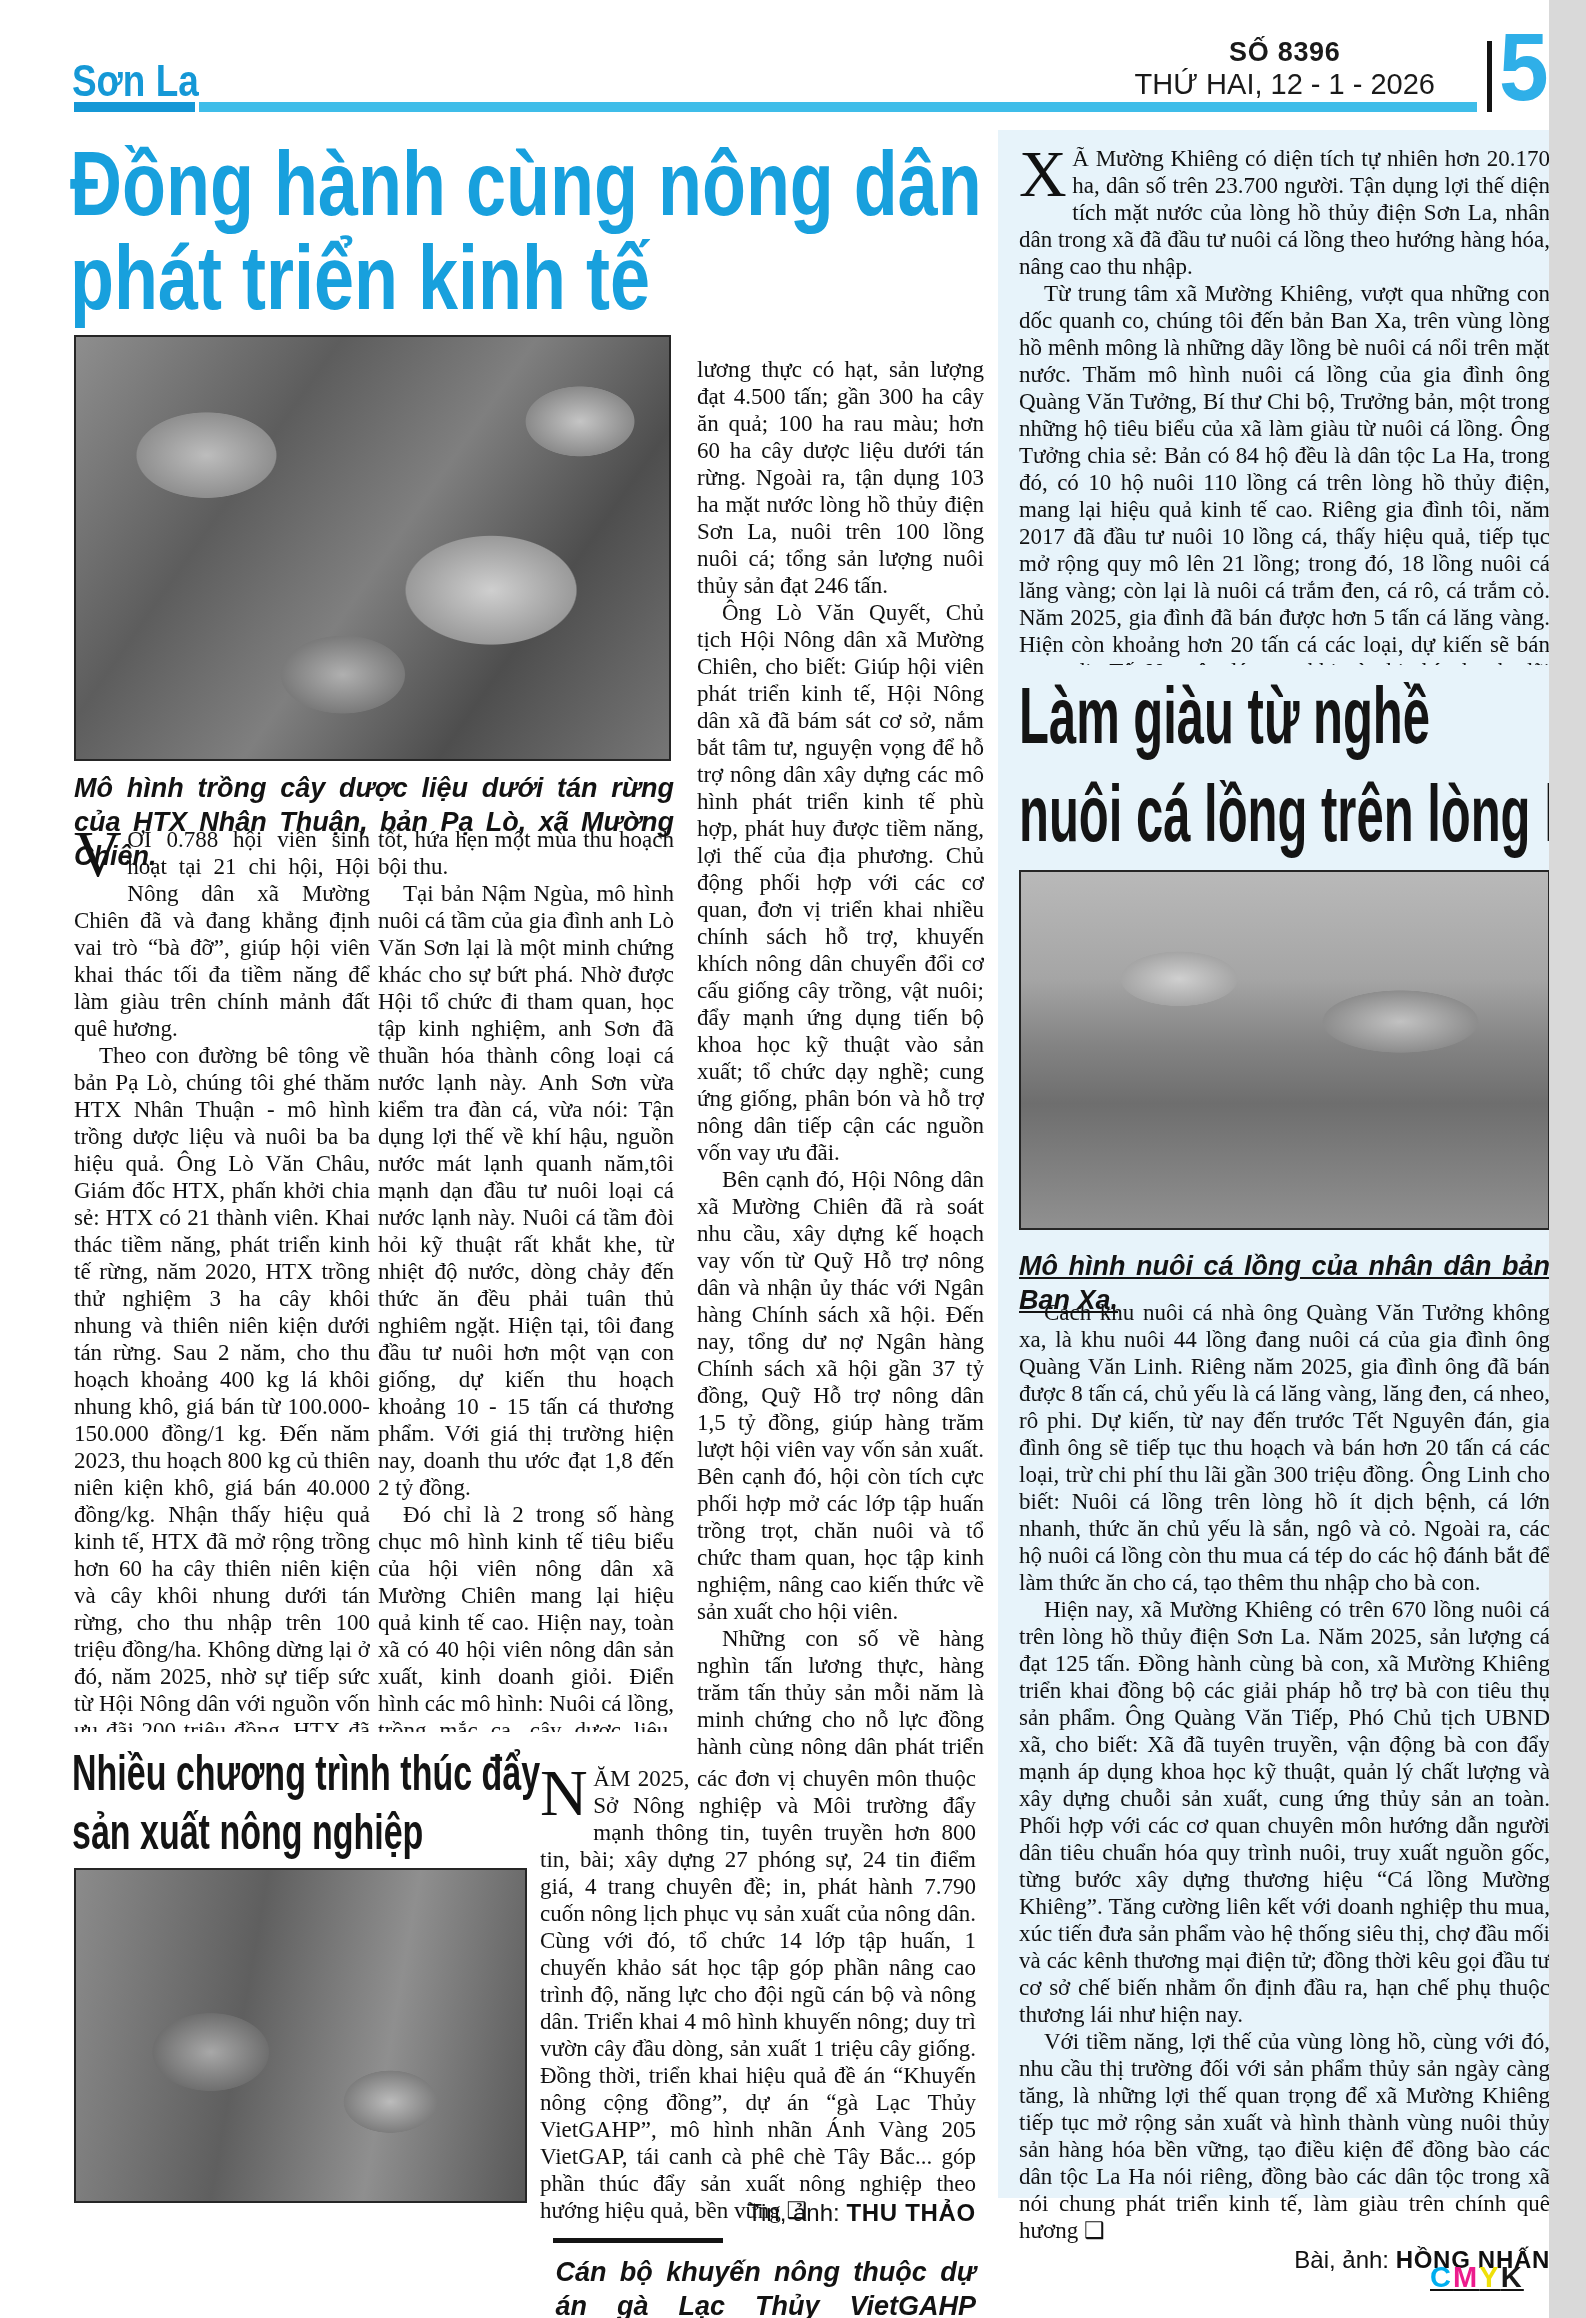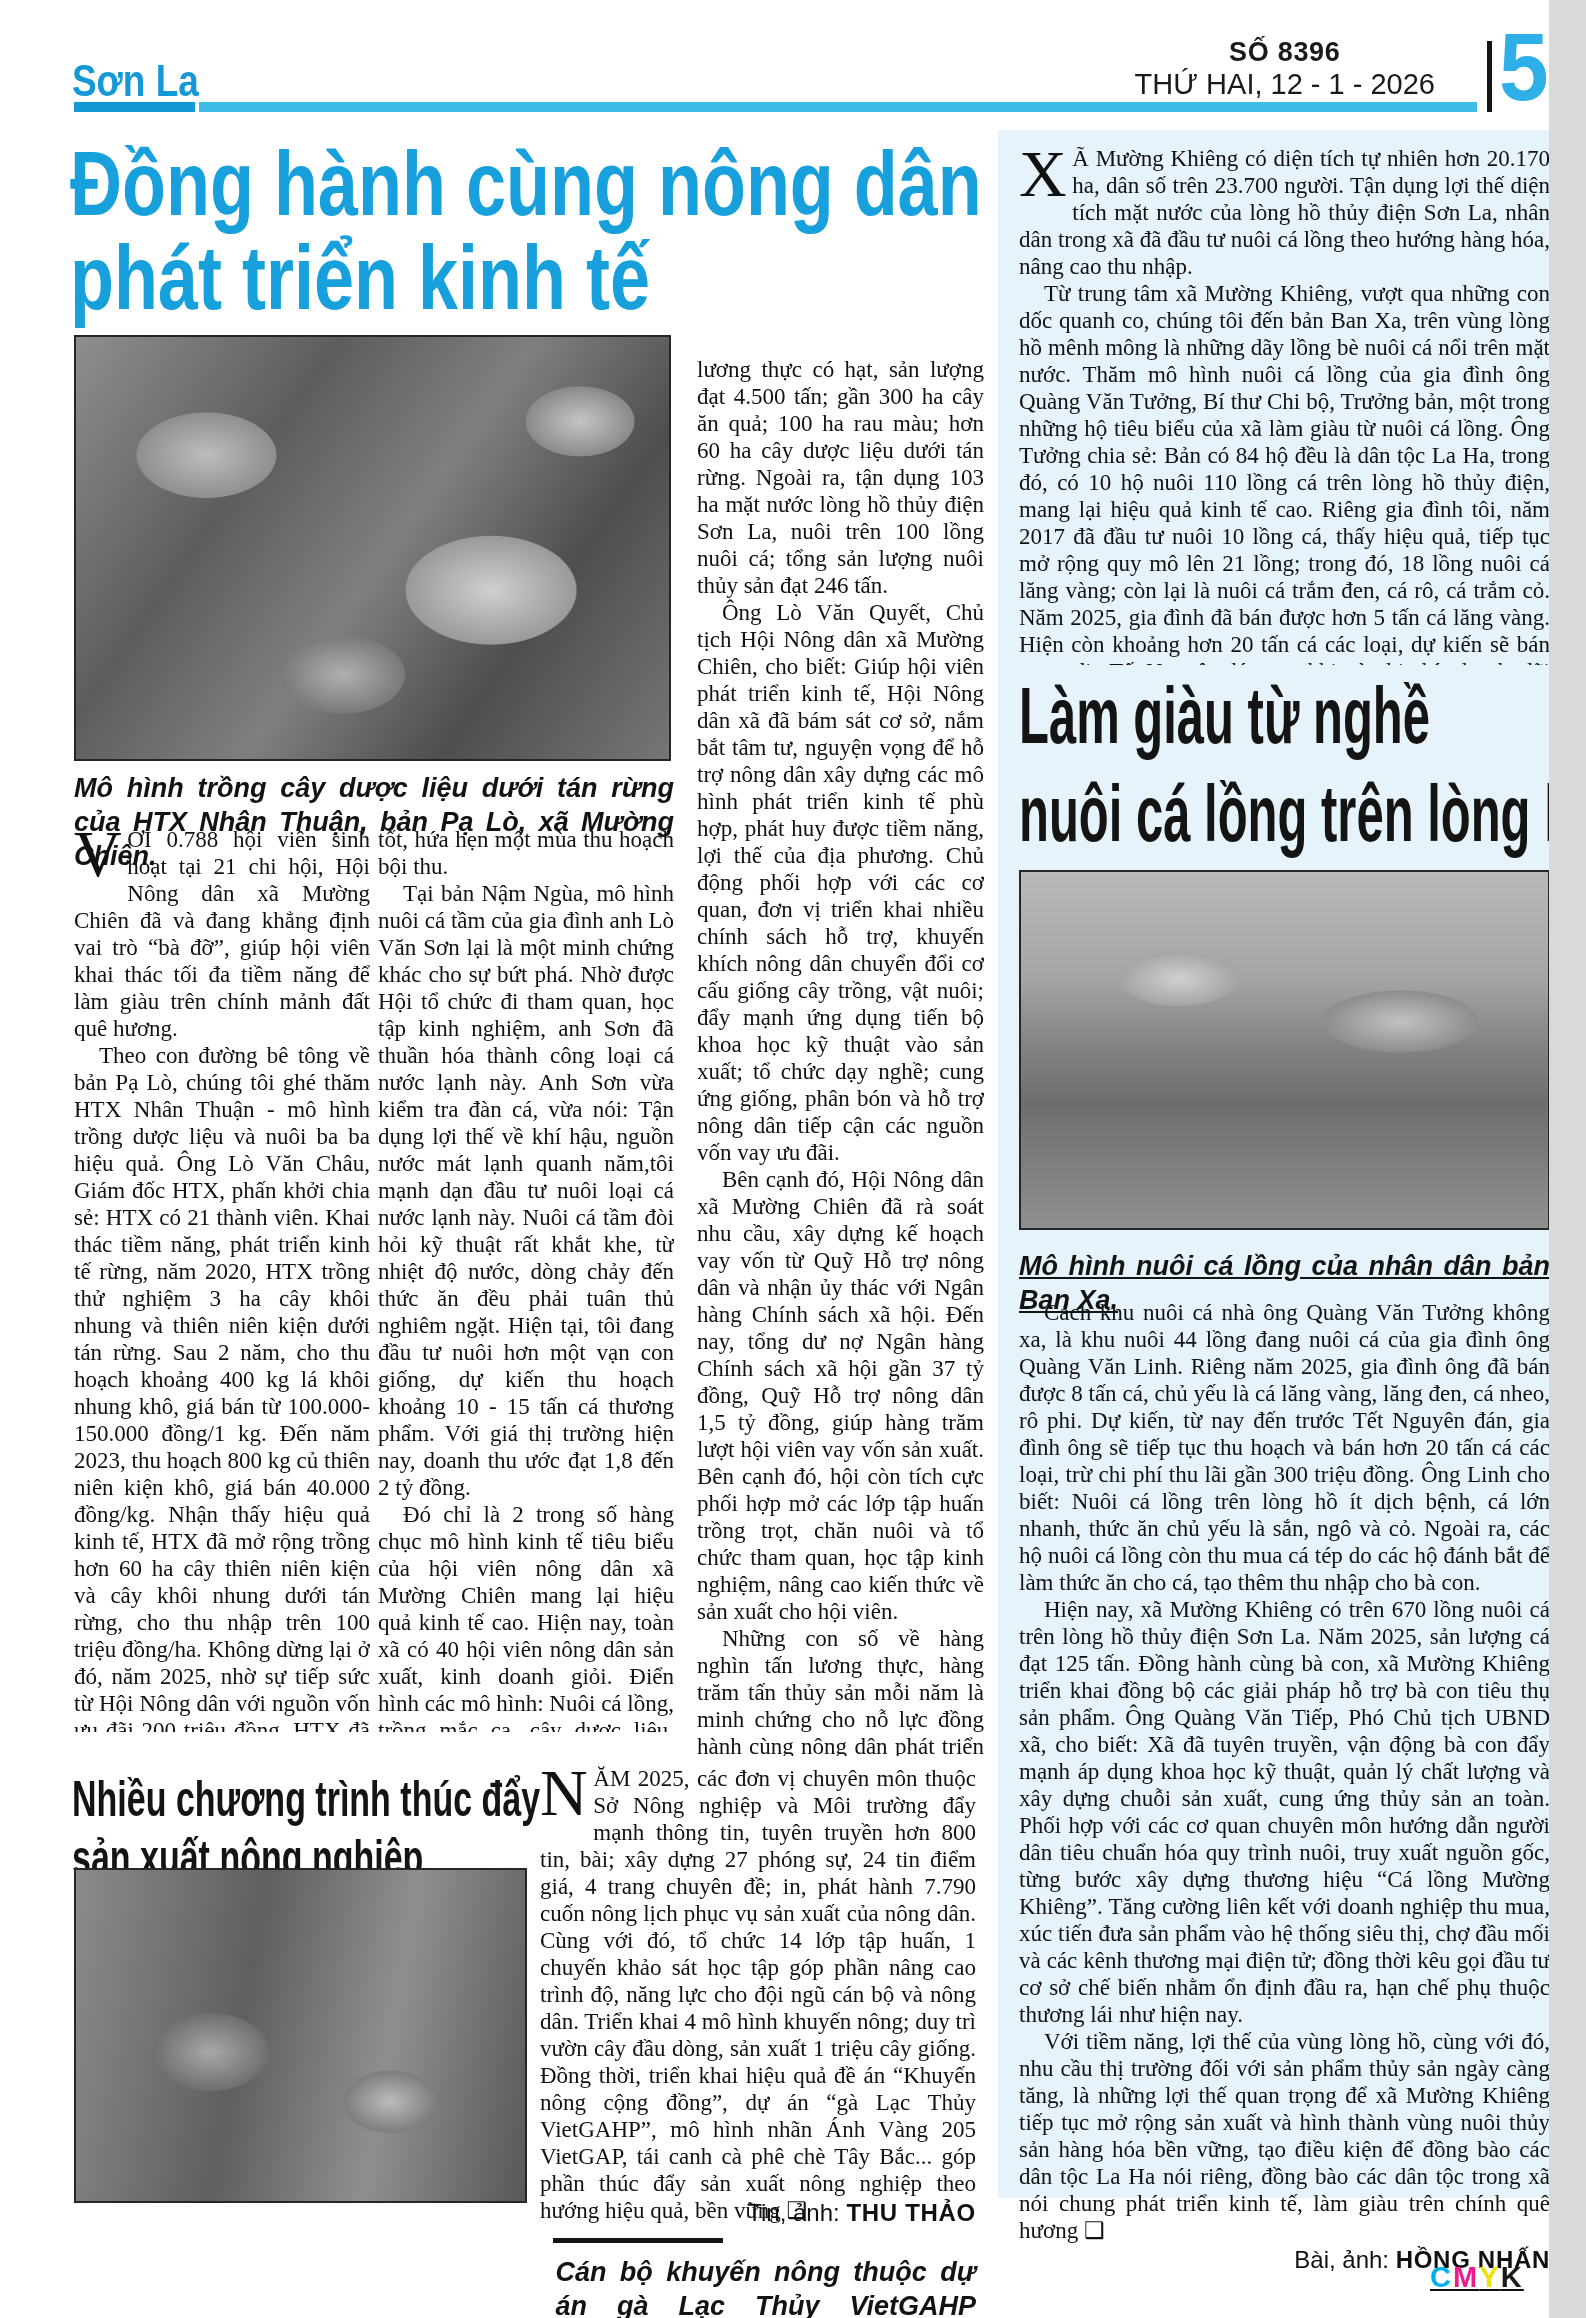--- a/index.html
+++ b/index.html
@@ -66,21 +66,21 @@
   .byline b{font-weight:bold;letter-spacing:0.7px;}
 
   
   .panel{left:998px;top:130px;width:573px;height:2068px;background:#e7f3fa;}
   .p-intro{left:21px;top:15.4px;width:531px;height:520px;overflow:hidden;}
   .a2-headline{left:21px;top:537px;color:#141414;font-weight:bold;font-size:79px;line-height:98px;}
   .a2-headline .cond{transform:scaleX(0.62);}
   .p-body{left:21px;top:1169px;width:531px;}
 
   
-  .a3-headline{left:72px;top:1744px;color:#141414;font-weight:bold;font-size:50px;line-height:59px;margin-top:26px;}
+  .a3-headline{left:72px;top:1744px;color:#141414;font-weight:bold;font-size:50px;line-height:59px;}
   .a3-headline .cond{transform:scaleX(0.68);}
   .a3-body{left:540px;top:1765px;width:436px;}
   .a3-byline{margin-top:-27px;}
   .a3-rule{left:552px;top:2138px;width:170px;height:5.6px;background:#141414;}
 
   
   .cmyk{left:1430px;top:2261px;font-family:"Liberation Sans","DejaVu Sans",sans-serif;
         font-weight:bold;font-size:29px;letter-spacing:2.1px;text-decoration:underline;}
   .cmyk .c{color:#00aeef;} .cmyk .m{color:#ec1c8d;} .cmyk .y{color:#efe00a;} .cmyk .k{color:#1a1a1a;}
 </style>

